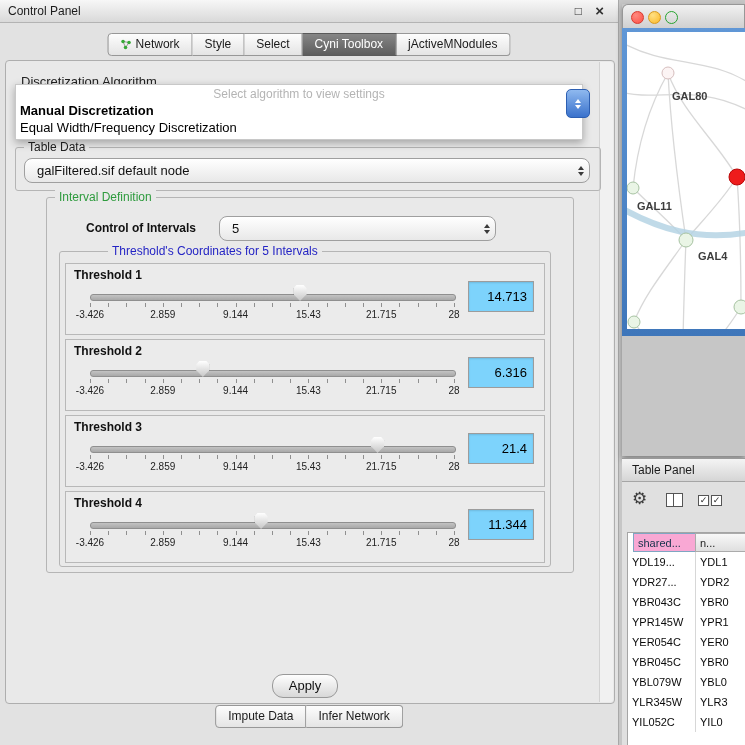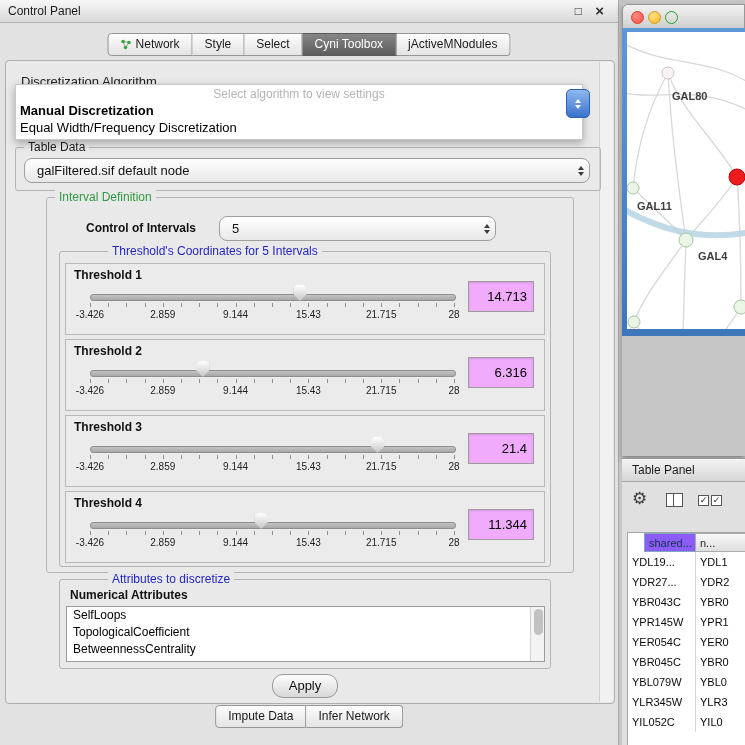--- a/index.html
+++ b/index.html
@@ -66,21 +66,21 @@
   .thr-row{position:absolute;left:59px;width:478px;height:70px;border:1px solid #b8b8b8;background:#ebebeb;}
   .thr-label{position:absolute;left:8px;top:4px;font-size:12px;font-weight:bold;color:#111;}
   .thr-track{position:absolute;left:24px;top:30px;width:364px;height:5px;border-radius:3px;background:linear-gradient(#c3c3c3,#a8a8a8);border:1px solid #8f8f8f;}
   .thr-thumb{position:absolute;top:21px;width:13px;height:16px;background:linear-gradient(#ffffff,#c6c6c6);
       clip-path:polygon(0% 20%,22% 0%,78% 0%,100% 20%,100% 58%,50% 100%,0% 58%);
       filter:drop-shadow(0 1px 1px rgba(0,0,0,.4));}
   .thr-ticks{position:absolute;left:24px;top:39px;width:366px;height:4px;
       background-image:repeating-linear-gradient(90deg,#8f8f8f 0 1px,transparent 1px 18.2px);}
   .thr-ticklabels{position:absolute;left:24px;top:45px;width:364px;height:12px;}
   .thr-ticklabels span{position:absolute;top:0;transform:translateX(-50%);font-size:10px;color:#222;white-space:nowrap;}
-  .thr-value{position:absolute;right:10px;top:17px;width:58px;height:29px;background:#f0abfc;border:1px solid #9c9c9c;
+  .thr-value{position:absolute;right:10px;top:17px;width:58px;height:29px;background:#7dd3fc;border:1px solid #9c9c9c;
       font-size:13px;color:#000;text-align:right;line-height:29px;padding-right:6px;box-shadow:inset 0 1px 2px rgba(0,0,0,.12);}
 
   
   .attr-sublabel{position:absolute;left:10px;top:8px;font-size:12px;font-weight:bold;color:#111;}
   .attr-list{position:absolute;left:6px;top:26px;width:477px;height:54px;background:#fff;border:1px solid #9c9c9c;overflow:hidden;}
   .attr-item{font-size:12px;color:#000;line-height:17px;padding-left:6px;white-space:nowrap;}
   .attr-scrollbar{position:absolute;right:0;top:0;width:13px;height:100%;background:#f3f3f3;border-left:1px solid #d0d0d0;}
   .attr-scroll-thumb{position:absolute;right:1px;top:2px;width:9px;height:26px;background:#c2c2c2;border-radius:5px;}
 
   .apply-btn{position:absolute;left:266px;top:613px;width:64px;height:22px;border:1px solid #999;border-radius:11px;
@@ -105,21 +105,21 @@
   .tp-body{position:absolute;left:622px;top:482px;width:123px;height:263px;background:#e0e0e0;overflow:hidden;}
   .tp-toolbar{position:absolute;left:0;top:0;width:100%;height:44px;}
   .gear-icon{position:absolute;left:10px;top:6px;font-size:17px;color:#3c3c3c;}
   .cols-icon{position:absolute;left:44px;top:11px;width:15px;height:12px;border:1px solid #555;background:#fff;}
   .cols-icon::after{content:"";position:absolute;left:6px;top:0;bottom:0;width:1px;background:#555;}
   .chk-icon{position:absolute;top:13px;width:9px;height:9px;border:1px solid #555;background:#fff;font-size:9px;line-height:9px;text-align:center;color:#2a2a2a;}
   .chk-icon.c1{left:76px;}
   .chk-icon.c2{left:89px;}
   .tp-table{position:absolute;left:5px;top:50px;width:150px;height:220px;background:#fff;border:1px solid #a5a5a5;}
   .th-cell{position:absolute;top:0;height:19px;font-size:11px;line-height:19px;padding-left:4px;box-sizing:border-box;white-space:nowrap;overflow:hidden;}
-  .th-c1{left:16px;width:67px;background:#8b5cf6;border:1px solid #7fa6c2;color:#14324a;}
+  .th-c1{left:5px;width:67px;background:#f9a8d4;border:1px solid #7fa6c2;color:#14324a;}
   .th-c2{left:67px;width:83px;background:linear-gradient(#f8f8f8,#dfdfdf);border:1px solid #ababab;color:#222;}
   .trow{position:absolute;left:0;width:100%;height:20px;}
   .tcell{position:absolute;top:0;height:20px;font-size:11px;line-height:20px;padding-left:4px;color:#0a0a0a;white-space:nowrap;overflow:hidden;box-sizing:border-box;}
   .tcell.c1{left:0;width:67px;}
   .tcell.c2{left:67px;width:83px;border-left:1px solid #d7d7d7;}
 </style>
 </head>
 <body>
 
 <div class="stage">
@@ -255,32 +255,20 @@
               <span style="left: 72.8px;">2.859</span>
               <span style="left: 145.6px;">9.144</span>
               <span style="left: 218.4px;">15.43</span>
               <span style="left: 291.2px;">21.715</span>
               <span style="left: 364px;">28</span>
             </div>
             <div class="thr-value">11.344</div>
           </div>
         </div>
 
-      <div class="group attr-group">
-        <span class="group-title blue">Attributes to discretize</span>
-        <div class="attr-sublabel">Numerical Attributes</div>
-        <div class="attr-list" id="attr-list">
-          <div class="attr-scrollbar">
-            <div class="attr-scroll-thumb"></div>
-          </div>
-        <div class="attr-item">SelfLoops</div>
-            <div class="attr-item">TopologicalCoefficient</div>
-            <div class="attr-item">BetweennessCentrality</div>
-          </div>
-      </div>
 
       <div class="apply-btn">Apply</div>
     </div>
 
     <div class="seg-tabs bottom-tabs" id="bottom-tabs">
         <div class="seg">
           <span>Impute Data</span>
         </div>
         <div class="seg">
           <span>Infer Network</span>

